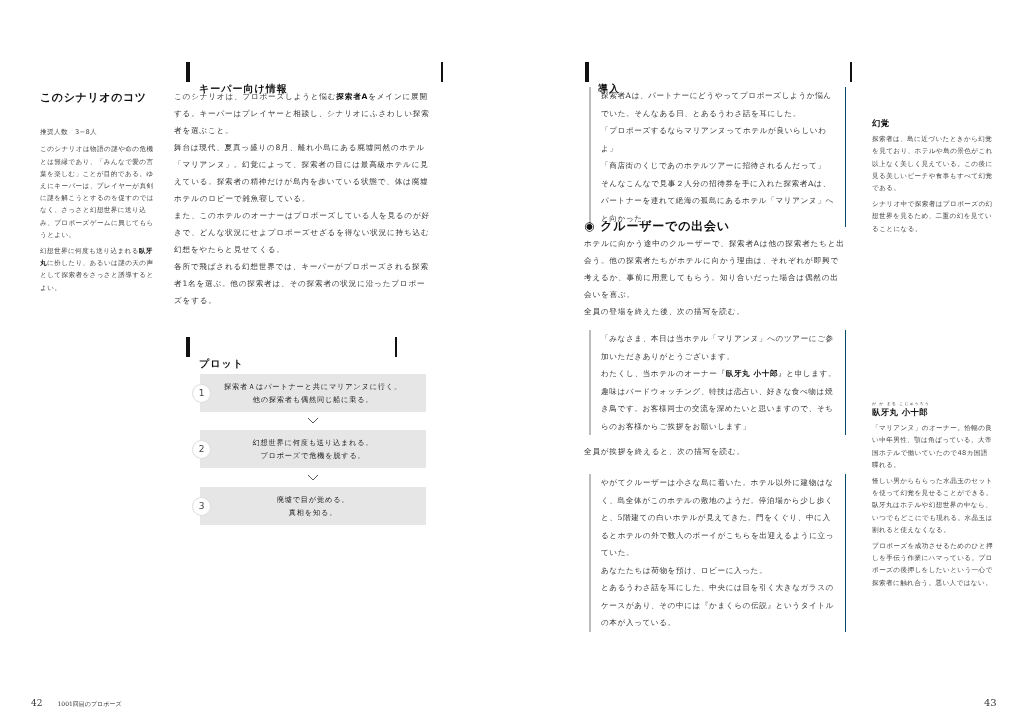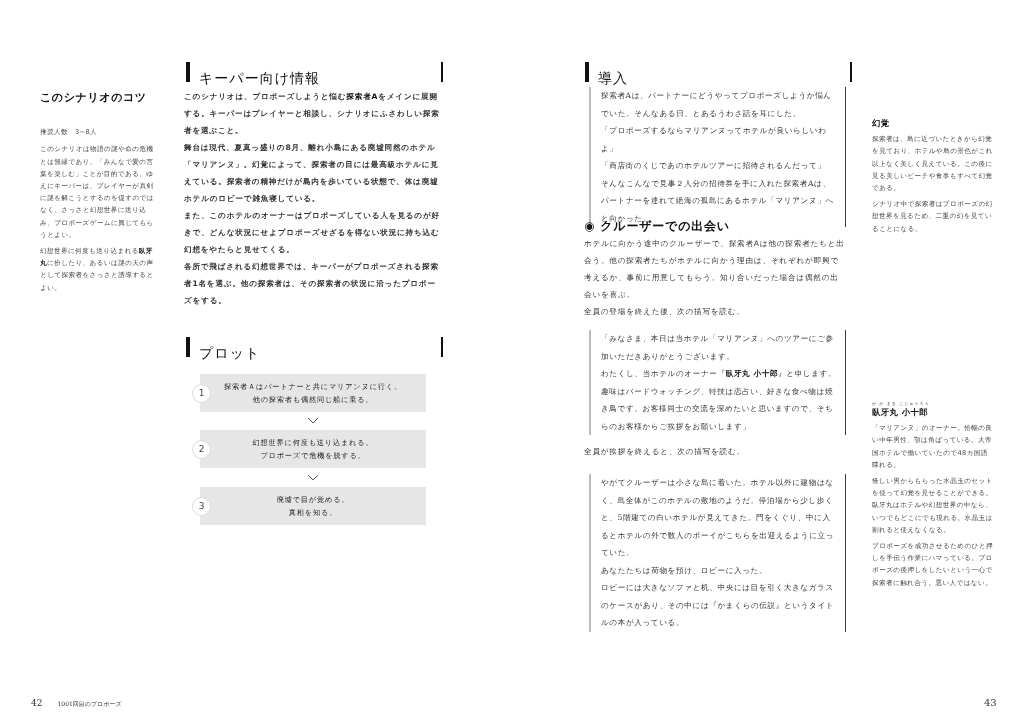--- a/index.html
+++ b/index.html
@@ -11,21 +11,21 @@
   .side { position: absolute; font-size: 6.6px; line-height: 12.2px; color: #444; letter-spacing: 0.4px; }
   .side h3 { font-size: 11px; font-weight: bold; color: #111; margin-bottom: 22px; letter-spacing: 0.6px; }
   .side p { margin-bottom: 4px; }
   .side .sub { margin-bottom: 5px; }
   .side b { color: #111; }
 
   
   .sec-head { position: absolute; height: 20px; }
   .sec-head .bar-l { position: absolute; left: 0; top: 0; width: 4px; height: 20px; background: #111; }
   .sec-head .bar-r { position: absolute; right: 0; top: 0; width: 2px; height: 20px; background: #111; }
-  .sec-head .title { position: absolute; left: 13px; top: 8px; font-size: 14px; font-weight: normal; color: #111; letter-spacing: 1px; }
+  .sec-head .title { position: absolute; left: 13px; top: 20px; font-size: 10px; font-weight: bold; color: #111; letter-spacing: 1px; }
 
   .body-text { position: absolute; font-size: 7.6px; line-height: 17px; color: #333; letter-spacing: 0.8px; }
   .body-text b { color: #111; }
 
   
   .step { position: absolute; left: 200px; width: 226px; height: 38px; background: #e6e6e6; }
   .step .num { position: absolute; left: -8px; top: 10px; width: 19px; height: 19px; border-radius: 50%; background: #fff; border: 1px solid #ddd; font-size: 9px; color: #444; text-align: center; line-height: 17px; }
   .step .t { position: absolute; left: 20px; right: 20px; top: 6px; font-size: 7.2px; line-height: 13px; text-align: center; color: #222; letter-spacing: 0.8px; }
   .chev { position: absolute; left: 307px; width: 12px; height: 8px; }
 
@@ -52,28 +52,28 @@
     <p>このシナリオは物語の謎や命の危機とは無縁であり、「みんなで愛の言葉を楽しむ」ことが目的である。ゆえにキーパーは、プレイヤーが真剣に謎を解こうとするのを促すのではなく、さっさと幻想世界に送り込み、プロポーズゲームに興じてもらうとよい。</p>
     <p><span>幻想世界に何度も送り込まれる</span><b>臥牙丸</b><span>に扮したり、あるいは謎の天の声として探索者をさっさと誘導するとよい。</span></p>
   </div>
 
   <div class="sec-head" style="left:186px; top:62px; width:257px;">
     <div class="bar-l"></div>
     <div class="title">キーパー向け情報</div>
     <div class="bar-r"></div>
   </div>
 
-  <div class="body-text" style="left:184px; top:88px; width:258px;font-weight:bold;">
+  <div class="body-text" style="left:174px; top:88px; width:258px;">
     <div><span>このシナリオは、プロポーズしようと悩む</span><b>探索者A</b><span>をメインに展開する。キーパーはプレイヤーと相談し、シナリオにふさわしい探索者を選ぶこと。</span></div>
     <div>舞台は現代、夏真っ盛りの8月、離れ小島にある廃墟同然のホテル「マリアンヌ」。幻覚によって、探索者の目には最高級ホテルに見えている。探索者の精神だけが島内を歩いている状態で、体は廃墟ホテルのロビーで雑魚寝している。</div>
     <div>また、このホテルのオーナーはプロポーズしている人を見るのが好きで、どんな状況にせよプロポーズせざるを得ない状況に持ち込む幻想をやたらと見せてくる。</div>
     <div>各所で飛ばされる幻想世界では、キーパーがプロポーズされる探索者1名を選ぶ。他の探索者は、その探索者の状況に沿ったプロポーズをする。</div>
   </div>
 
-  <div class="sec-head" style="left:186px; top:337px; width:257px;text-align:right;">
+  <div class="sec-head" style="left:186px; top:337px; width:211px;text-align:right;">
     <div class="bar-l"></div>
     <div class="title">プロット</div>
     <div class="bar-r"></div>
   </div>
 
   <div class="step" style="top:374px;">
     <div class="num">1</div>
     <div class="t">
         <div>探索者Ａはパートナーと共にマリアンヌに行く。</div>
         <div>他の探索者も偶然同じ船に乗る。</div>
@@ -132,21 +132,21 @@
   <div class="qbox" style="left:77px; top:330px; width:257px;">
     <div class="q">「みなさま、本日は当ホテル「マリアンヌ」へのツアーにご参加いただきありがとうございます。</div>
     <div class="q"><span>わたくし、当ホテルのオーナー『</span><b>臥牙丸 小十郎</b><span>』と申します。趣味はバードウォッチング、特技は恋占い、好きな食べ物は焼き鳥です。お客様同士の交流を深めたいと思いますので、そちらのお客様からご挨拶をお願いします」</span></div>
   </div>
 
   <div class="body-text" style="left:72px; top:443px; width:262px;">全員が挨拶を終えると、次の描写を読む。</div>
 
   <div class="qbox" style="left:77px; top:474px; width:257px;">
     <div class="q">やがてクルーザーは小さな島に着いた。ホテル以外に建物はなく、島全体がこのホテルの敷地のようだ。停泊場から少し歩くと、5階建ての白いホテルが見えてきた。門をくぐり、中に入るとホテルの外で数人のボーイがこちらを出迎えるように立っていた。</div>
     <div class="q">あなたたちは荷物を預け、ロビーに入った。</div>
-    <div class="q">ロビーには大きなソファと机、中央には目を引く大きなガラスのケースがあり、その中には『かまくらの伝説』というタイトルの本が入っている。</div>
+    <div class="q">とあるうわさ話を耳にした、中央には目を引く大きなガラスのケースがあり、その中には『かまくらの伝説』というタイトルの本が入っている。</div>
   </div>
 
   <div class="right-side" style="left:360px; top:76px; width:122px;">
     <h3>幻覚</h3>
     <p>探索者は、島に近づいたときから幻覚を見ており、ホテルや島の景色がこれ以上なく美しく見えている。この後に見る美しいビーチや食事もすべて幻覚である。</p>
     <p>シナリオ中で探索者はプロポーズの幻想世界を見るため、二重の幻を見ていることになる。</p>
   </div>
 
   <div class="right-side" style="left:360px; top:360px; width:122px;">
     <h3>

